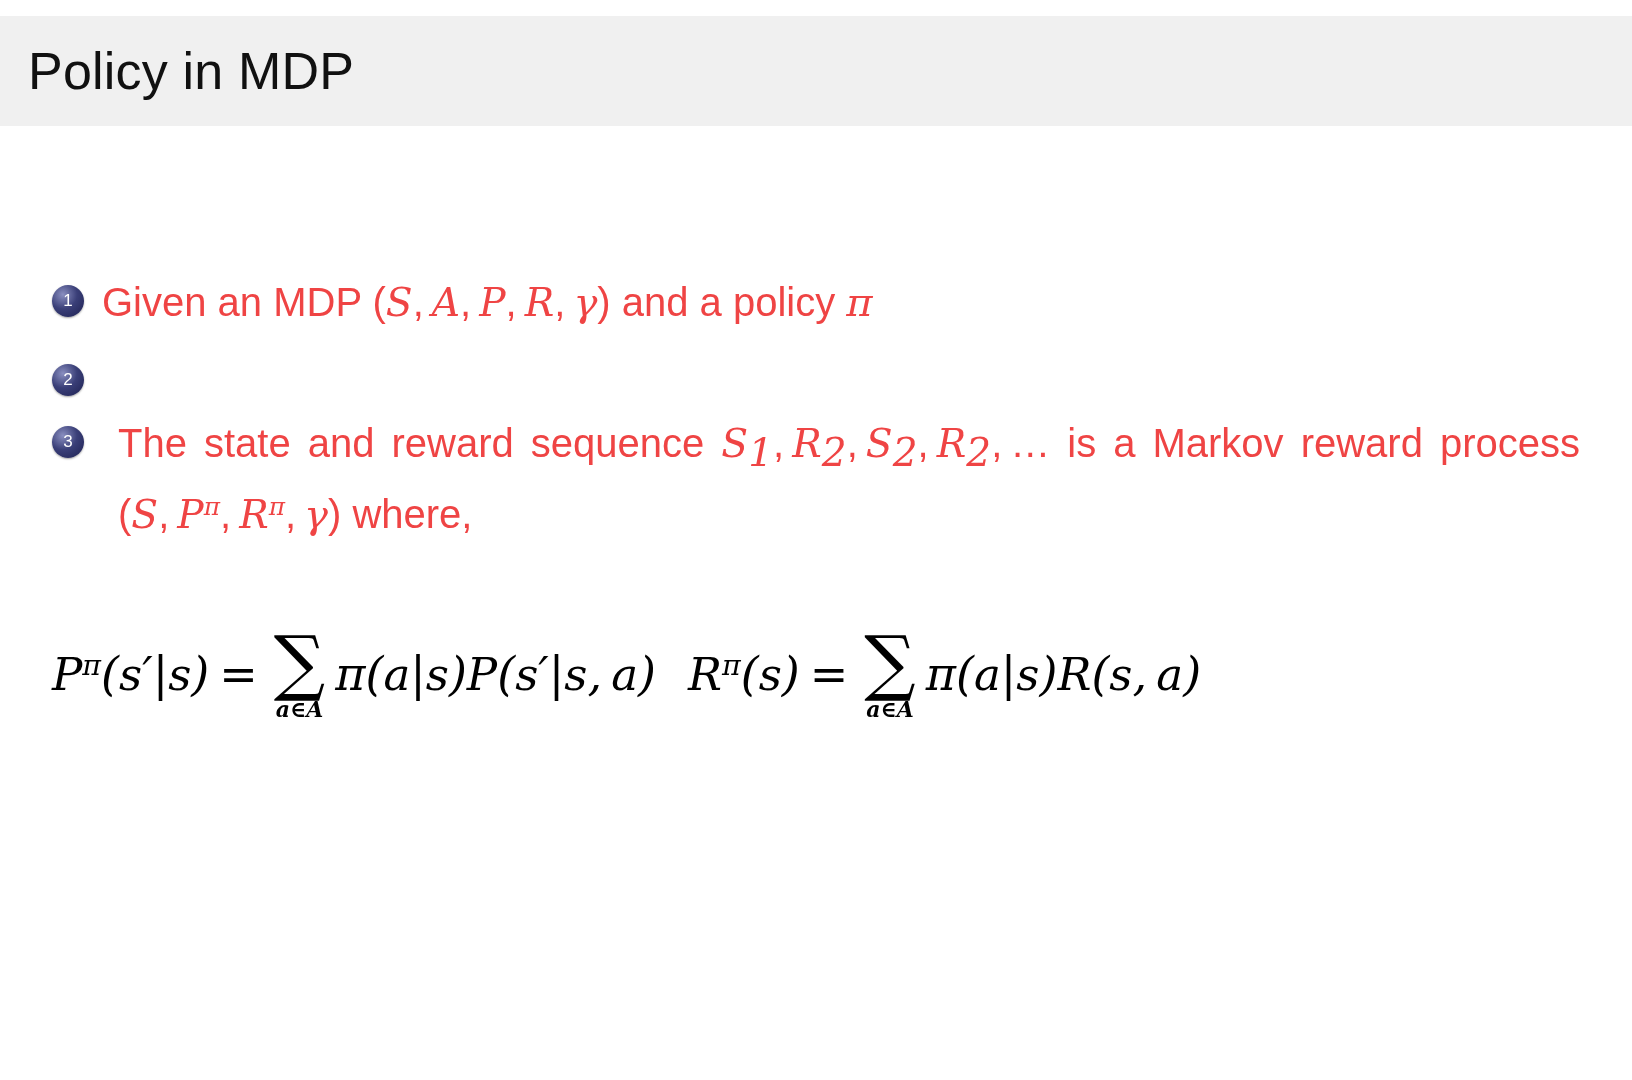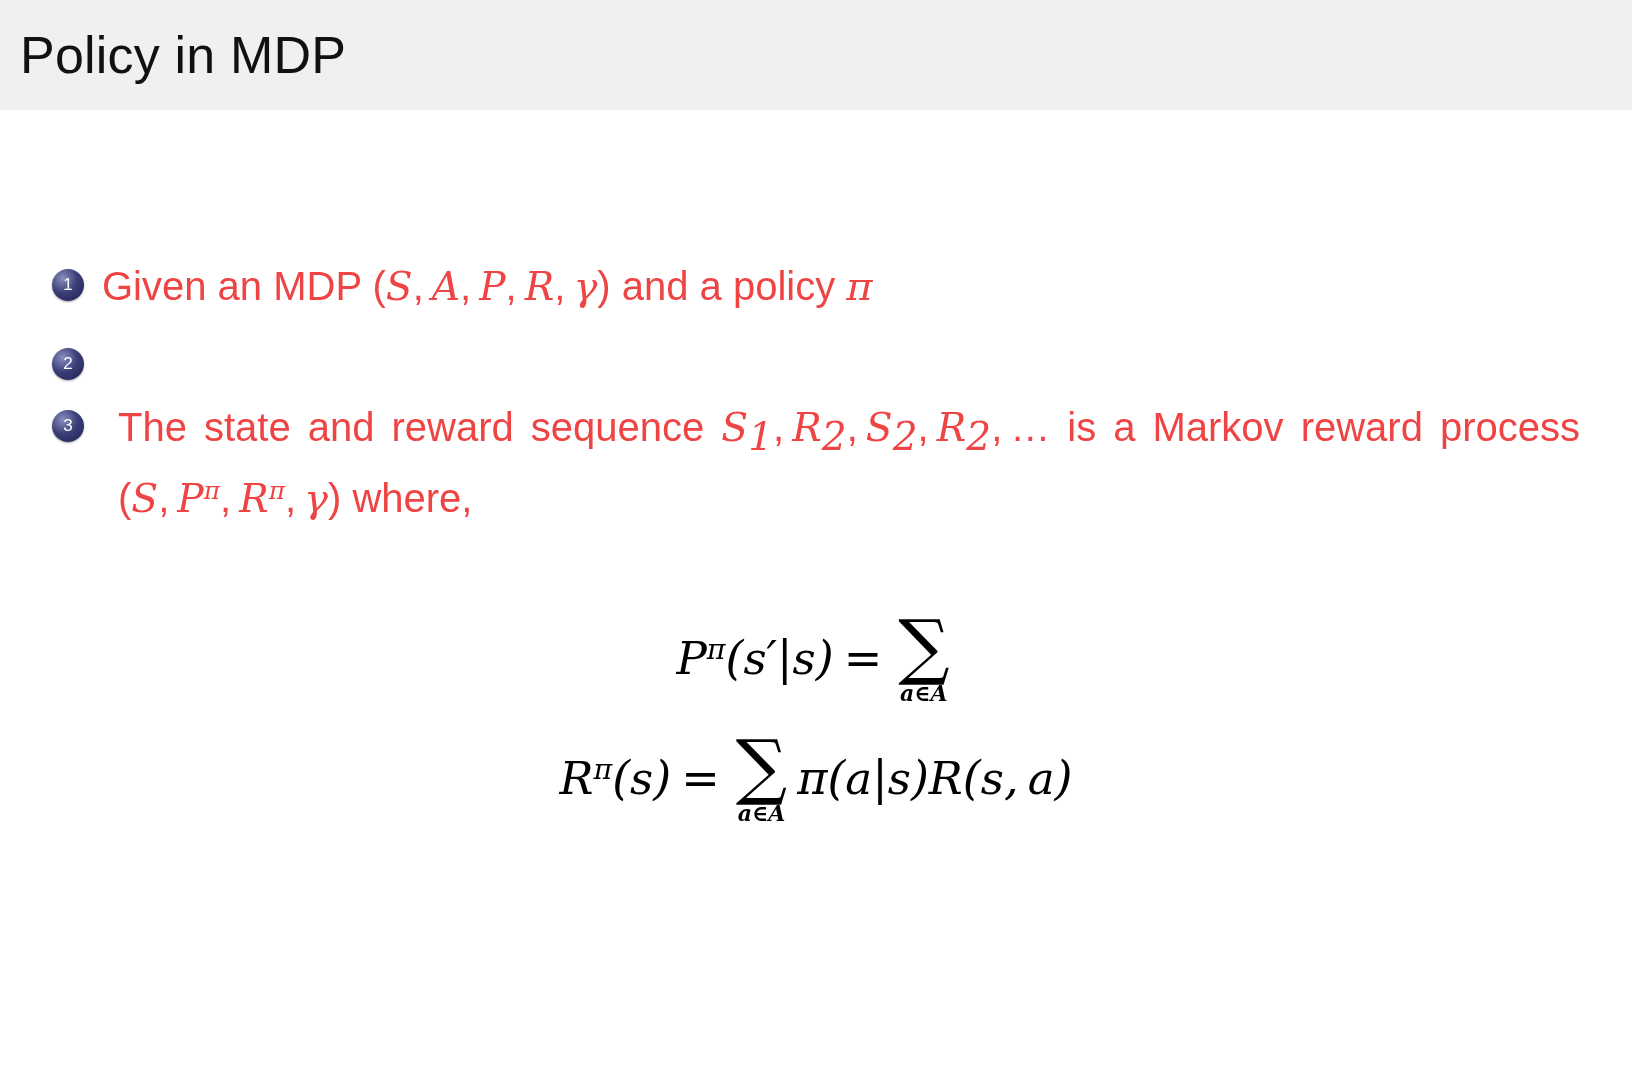--- a/index.html
+++ b/index.html
@@ -20,21 +20,22 @@
     height: 1080px;
     background: #ffffff;
   }
   .title-bar {
     width: 100%;
     height: 110px;
     background: #f0f0f0;
     display: flex;
     align-items: center;
     box-sizing: border-box;
-    padding-left: 20px;
+    padding-left: 28px;
+    margin-top: 16px;
   }
   .slide-title {
     font-size: 52px;
     font-weight: 400;
     color: #111111;
     letter-spacing: 0.2px;
     line-height: 1;
   }
   .content {
     padding: 145px 52px 0 52px;
@@ -91,21 +92,21 @@
     font-size: 0.62em;
     vertical-align: -0.22em;
   }
   sup {
     font-size: 0.62em;
     vertical-align: 0.52em;
   }
   .equations {
     margin-top: 84px;
     display: flex;
-    flex-direction: column;
+    flex-direction: row;
     align-items: center;
     gap: 32px;
   }
   .eq-row {
     display: flex;
     align-items: center;
     justify-content: center;
     font-size: 46px;
     font-family: "DejaVu Serif", serif;
   }
@@ -176,20 +177,21 @@
 
     <div class="equations">
 
       <div class="eq-row">
         <span class="eq-lhs"><span class="mathvar">P</span><sup class="greek">π</sup>(<span class="mathvar">s</span>′|<span class="mathvar">s</span>)</span>
         <span class="eq-eq">=</span>
         <span class="sum-block">
           <span class="sum-sign">∑</span>
           <span class="sum-limit">a∈A</span>
         </span>
+        <span class="eq-rhs"><span class="greek">π</span>(<span class="mathvar">a</span>|<span class="mathvar">s</span>)<span class="mathvar">P</span>(<span class="mathvar">s</span>′|<span class="mathvar">s</span>, <span class="mathvar">a</span>)</span>
       </div>
 
       <div class="eq-row">
         <span class="eq-lhs"><span class="mathvar">R</span><sup class="greek">π</sup>(<span class="mathvar">s</span>)</span>
         <span class="eq-eq">=</span>
         <span class="sum-block">
           <span class="sum-sign">∑</span>
           <span class="sum-limit">a∈A</span>
         </span>
         <span class="eq-rhs"><span class="greek">π</span>(<span class="mathvar">a</span>|<span class="mathvar">s</span>)<span class="mathvar">R</span>(<span class="mathvar">s</span>, <span class="mathvar">a</span>)</span>

